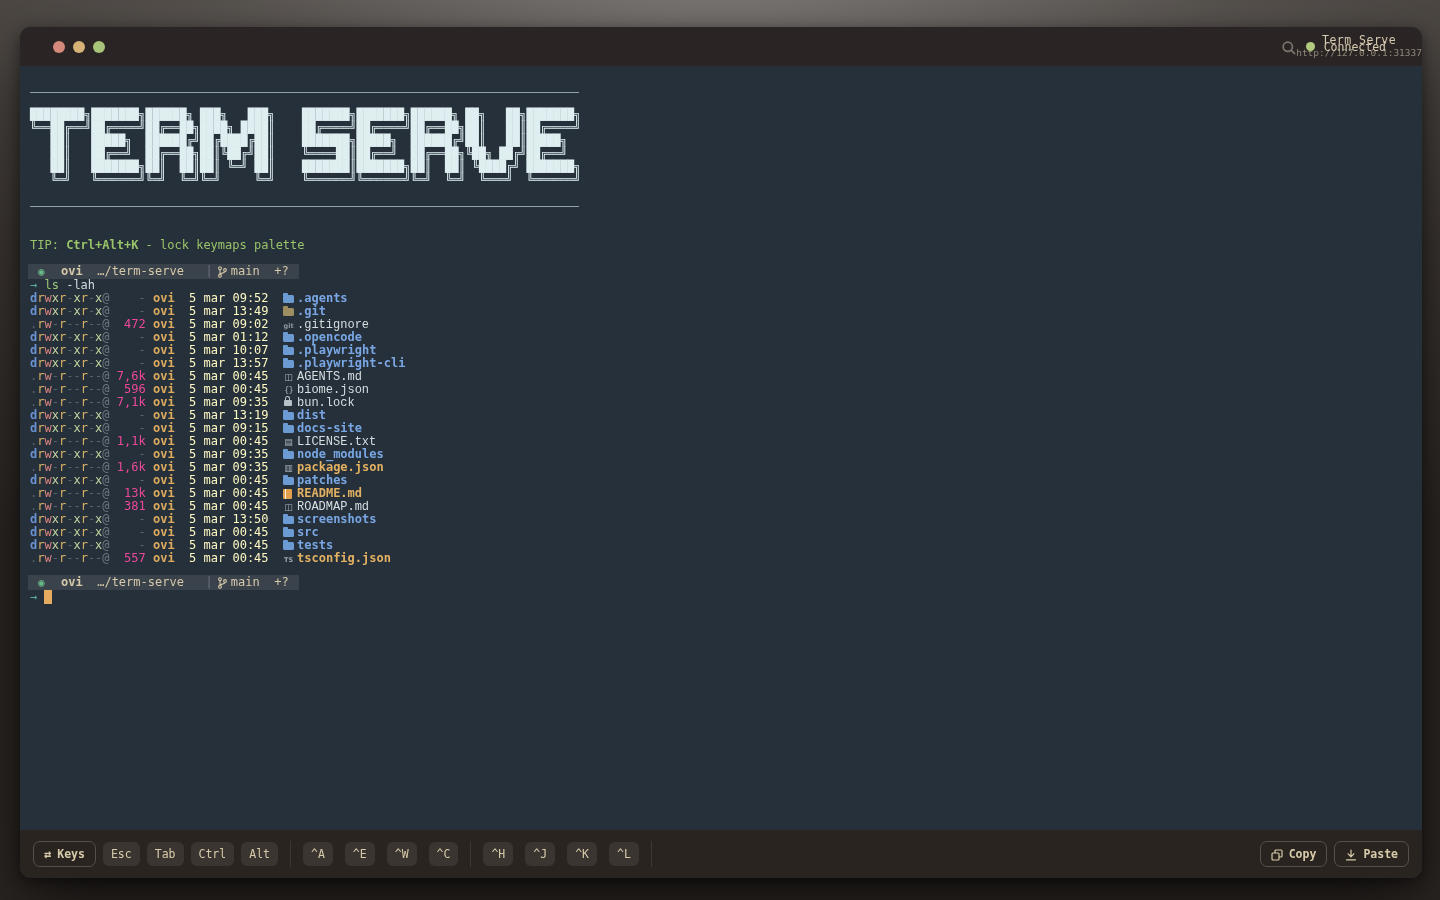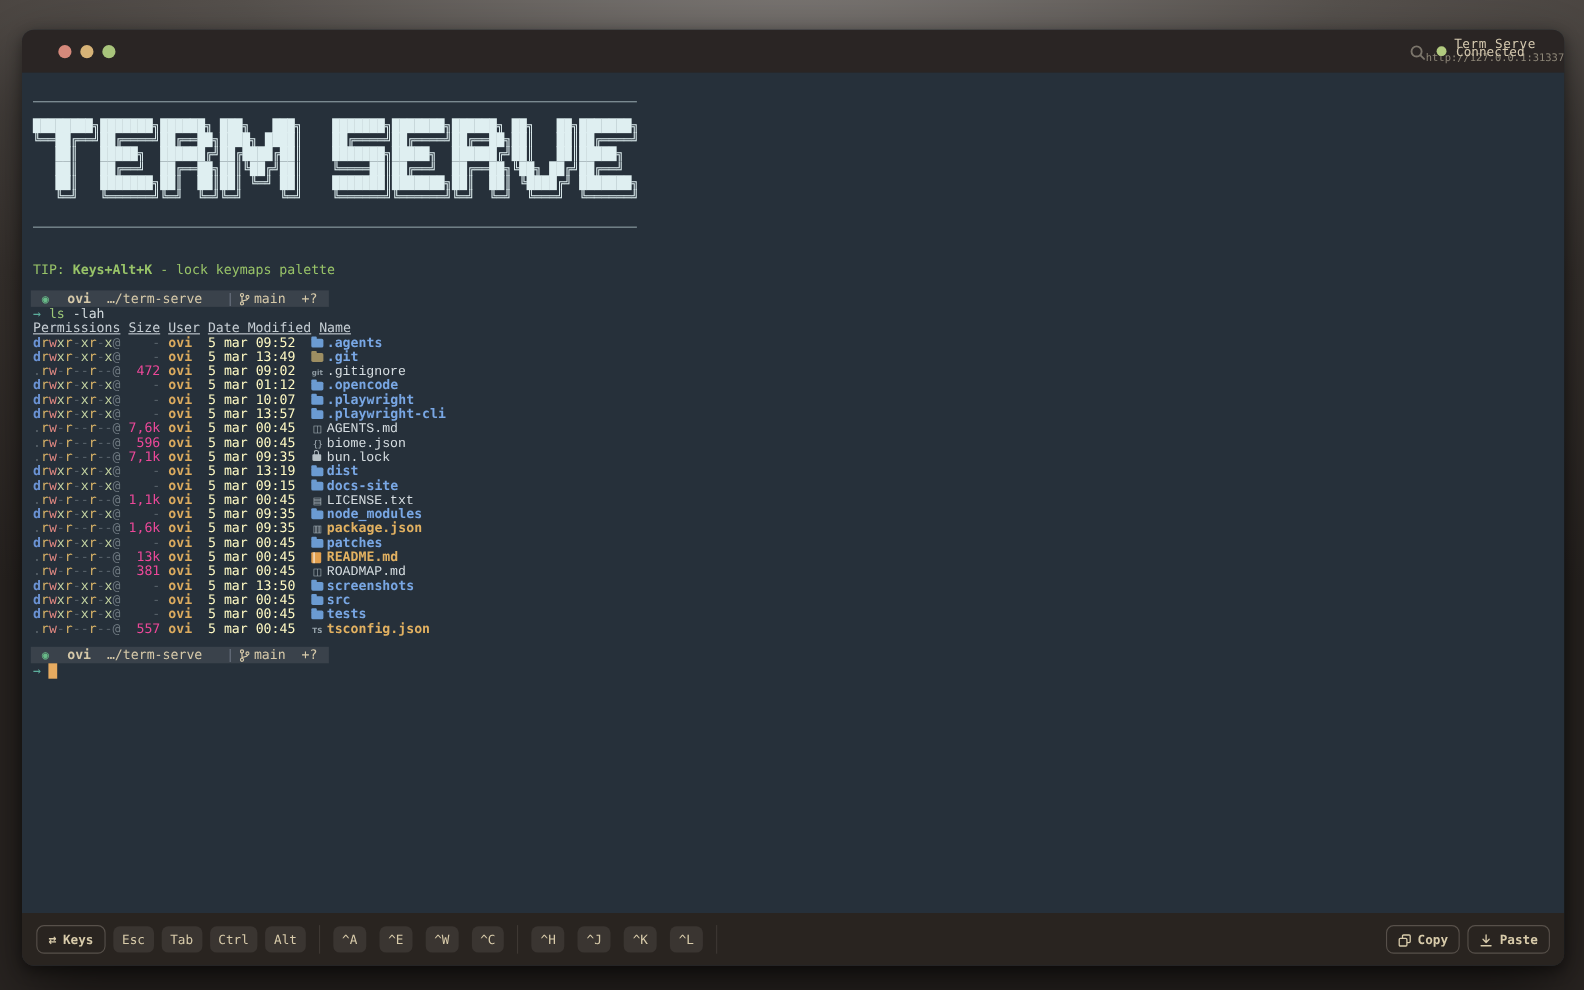--- a/index.html
+++ b/index.html
@@ -112,31 +112,30 @@
     <div class="terminal">
       <div class="rule"></div>
       <pre class="banner" id="banner">████████╗███████╗██████╗ ███╗   ███╗    ███████╗███████╗██████╗ ██╗   ██╗███████╗
 ╚══██╔══╝██╔════╝██╔══██╗████╗ ████║    ██╔════╝██╔════╝██╔══██╗██║   ██║██╔════╝
    ██║   █████╗  ██████╔╝██╔████╔██║    ███████╗█████╗  ██████╔╝██║   ██║█████╗  
    ██║   ██╔══╝  ██╔══██╗██║╚██╔╝██║    ╚════██║██╔══╝  ██╔══██╗╚██╗ ██╔╝██╔══╝  
    ██║   ███████╗██║  ██║██║ ╚═╝ ██║    ███████║███████╗██║  ██║ ╚████╔╝ ███████╗
    ╚═╝   ╚══════╝╚═╝  ╚═╝╚═╝     ╚═╝    ╚══════╝╚══════╝╚═╝  ╚═╝  ╚═══╝  ╚══════╝</pre>
       <div class="rule bottom"></div>
 
-      <div class="term-line tip"><span>TIP: </span><b>Keys+Alt+K</b><span> - lock keymaps palette</span></div>
+      <div class="term-line tip"><span>TIP: </span><b>Ctrl+Alt+K</b><span> - lock keymaps palette</span></div>
 
       <div class="prompt-bar" id="prompt1"><span class="p-leaf">◉</span><span class="p-bold">  ovi</span><span class="p-cream">  …/term-serve  </span><span class="p-dim"> |</span><span><svg class="branch-icon" width="9" height="12" viewBox="0 0 9 12" fill="none">
               <circle cx="2" cy="2.2" r="1.4" stroke="#d6c9a9" stroke-width="1.1"></circle>
               <circle cx="2" cy="9.8" r="1.4" stroke="#d6c9a9" stroke-width="1.1"></circle>
               <circle cx="7" cy="4" r="1.4" stroke="#d6c9a9" stroke-width="1.1"></circle>
               <path d="M2 3.7 V8.3 M7 5.5 C7 7.6 2 6.6 2 8.3" stroke="#d6c9a9" stroke-width="1.1"></path>
             </svg></span><span class="p-cream">main</span><span class="p-cream">  +?</span></div>
       <div class="term-line"><span class="c-arrow">→</span><span> </span><span class="c-cmd">ls</span><span> </span><span class="c-args">-lah</span></div>
 
-      <div class="term-line" id="ls-header"><span class="th">Permissions</span><span> </span><span class="th">Size</span><span> </span><span class="th">User</span><span> </span><span class="th">Date Modified</span><span> </span><span class="th">Name</span></div>
       <div id="ls-rows">
           <div class="term-line"><span class="pc-d">d</span><span class="pc-r">r</span><span class="pc-w">w</span><span class="pc-x">x</span><span class="pc-r">r</span><span class="pc-dash">-</span><span class="pc-x">x</span><span class="pc-r">r</span><span class="pc-dash">-</span><span class="pc-x">x</span><span class="pc-at">@</span><span> </span><span class="c-size-none">   -</span><span> </span><span class="c-user">ovi </span><span class="c-date"> 5 mar 09:52</span><span>  </span><span class="icon i-folder" style="--c: #6b9bd2;"></span><span class="nm-dir">.agents</span></div>
           <div class="term-line"><span class="pc-d">d</span><span class="pc-r">r</span><span class="pc-w">w</span><span class="pc-x">x</span><span class="pc-r">r</span><span class="pc-dash">-</span><span class="pc-x">x</span><span class="pc-r">r</span><span class="pc-dash">-</span><span class="pc-x">x</span><span class="pc-at">@</span><span> </span><span class="c-size-none">   -</span><span> </span><span class="c-user">ovi </span><span class="c-date"> 5 mar 13:49</span><span>  </span><span class="icon i-folder" style="--c: #9d8e62;"></span><span class="nm-dir">.git</span></div>
           <div class="term-line"><span class="pc-dot">.</span><span class="pc-r">r</span><span class="pc-w">w</span><span class="pc-dash">-</span><span class="pc-r">r</span><span class="pc-dash">-</span><span class="pc-dash">-</span><span class="pc-r">r</span><span class="pc-dash">-</span><span class="pc-dash">-</span><span class="pc-at">@</span><span> </span><span class="c-size"> 472</span><span> </span><span class="c-user">ovi </span><span class="c-date"> 5 mar 09:02</span><span>  </span><span class="icon i-glyph i-tiny" style="--c: #8e9aa2;">git</span><span class="nm-file">.gitignore</span></div>
           <div class="term-line"><span class="pc-d">d</span><span class="pc-r">r</span><span class="pc-w">w</span><span class="pc-x">x</span><span class="pc-r">r</span><span class="pc-dash">-</span><span class="pc-x">x</span><span class="pc-r">r</span><span class="pc-dash">-</span><span class="pc-x">x</span><span class="pc-at">@</span><span> </span><span class="c-size-none">   -</span><span> </span><span class="c-user">ovi </span><span class="c-date"> 5 mar 01:12</span><span>  </span><span class="icon i-folder" style="--c: #6b9bd2;"></span><span class="nm-dir">.opencode</span></div>
           <div class="term-line"><span class="pc-d">d</span><span class="pc-r">r</span><span class="pc-w">w</span><span class="pc-x">x</span><span class="pc-r">r</span><span class="pc-dash">-</span><span class="pc-x">x</span><span class="pc-r">r</span><span class="pc-dash">-</span><span class="pc-x">x</span><span class="pc-at">@</span><span> </span><span class="c-size-none">   -</span><span> </span><span class="c-user">ovi </span><span class="c-date"> 5 mar 10:07</span><span>  </span><span class="icon i-folder" style="--c: #6b9bd2;"></span><span class="nm-dir">.playwright</span></div>
           <div class="term-line"><span class="pc-d">d</span><span class="pc-r">r</span><span class="pc-w">w</span><span class="pc-x">x</span><span class="pc-r">r</span><span class="pc-dash">-</span><span class="pc-x">x</span><span class="pc-r">r</span><span class="pc-dash">-</span><span class="pc-x">x</span><span class="pc-at">@</span><span> </span><span class="c-size-none">   -</span><span> </span><span class="c-user">ovi </span><span class="c-date"> 5 mar 13:57</span><span>  </span><span class="icon i-folder" style="--c: #6b9bd2;"></span><span class="nm-dir">.playwright-cli</span></div>
           <div class="term-line"><span class="pc-dot">.</span><span class="pc-r">r</span><span class="pc-w">w</span><span class="pc-dash">-</span><span class="pc-r">r</span><span class="pc-dash">-</span><span class="pc-dash">-</span><span class="pc-r">r</span><span class="pc-dash">-</span><span class="pc-dash">-</span><span class="pc-at">@</span><span> </span><span class="c-size">7,6k</span><span> </span><span class="c-user">ovi </span><span class="c-date"> 5 mar 00:45</span><span>  </span><span class="icon i-glyph" style="--c: #a7b2b9;">◫</span><span class="nm-file">AGENTS.md</span></div>
           <div class="term-line"><span class="pc-dot">.</span><span class="pc-r">r</span><span class="pc-w">w</span><span class="pc-dash">-</span><span class="pc-r">r</span><span class="pc-dash">-</span><span class="pc-dash">-</span><span class="pc-r">r</span><span class="pc-dash">-</span><span class="pc-dash">-</span><span class="pc-at">@</span><span> </span><span class="c-size"> 596</span><span> </span><span class="c-user">ovi </span><span class="c-date"> 5 mar 00:45</span><span>  </span><span class="icon i-glyph i-small" style="--c: #a7b2b9;">{}</span><span class="nm-file">biome.json</span></div>
           <div class="term-line"><span class="pc-dot">.</span><span class="pc-r">r</span><span class="pc-w">w</span><span class="pc-dash">-</span><span class="pc-r">r</span><span class="pc-dash">-</span><span class="pc-dash">-</span><span class="pc-r">r</span><span class="pc-dash">-</span><span class="pc-dash">-</span><span class="pc-at">@</span><span> </span><span class="c-size">7,1k</span><span> </span><span class="c-user">ovi </span><span class="c-date"> 5 mar 09:35</span><span>  </span><span class="icon i-lock" style="--c: #b6c0c6;"></span><span class="nm-file">bun.lock</span></div>

